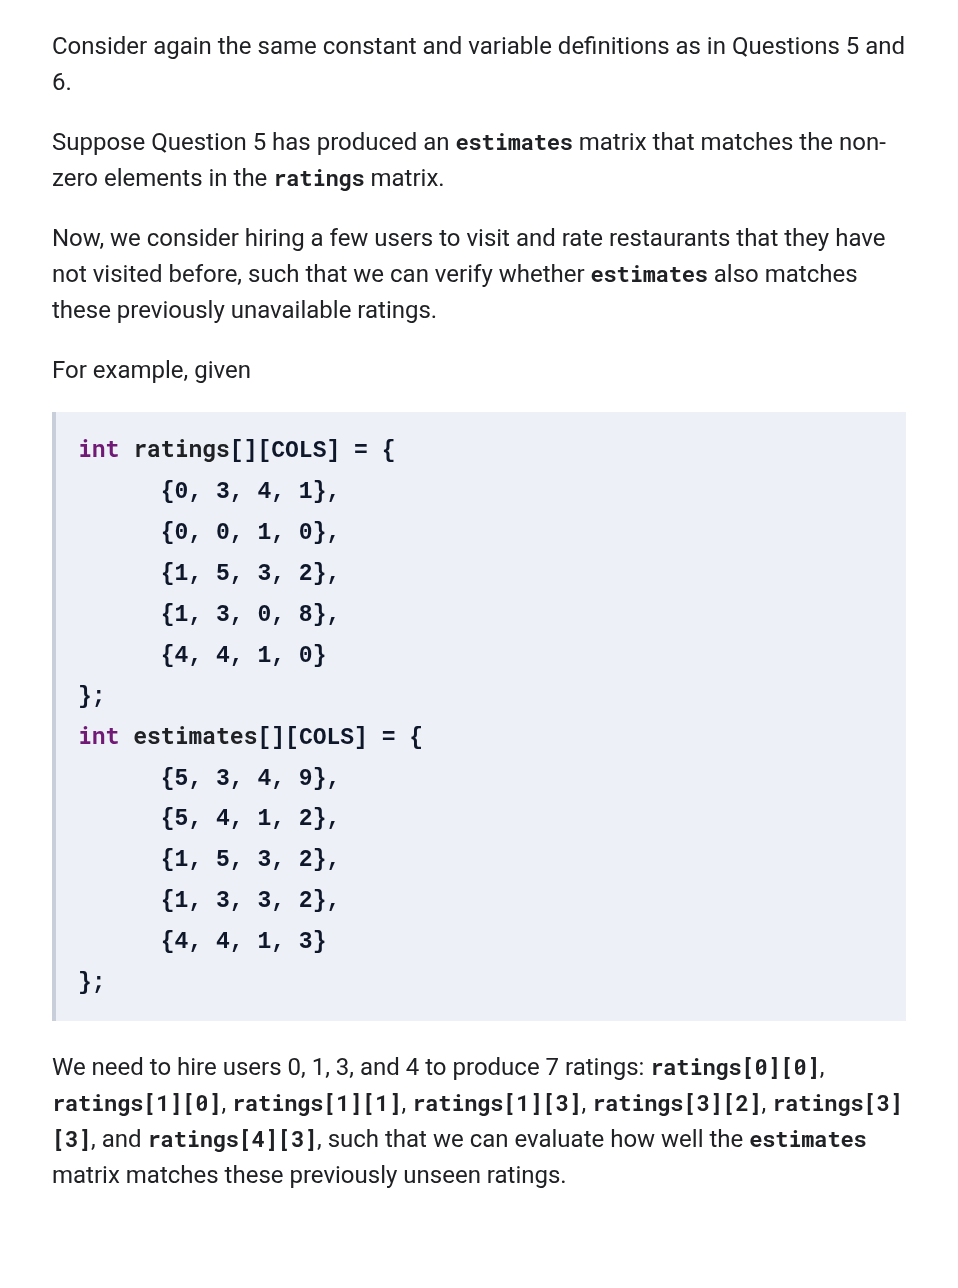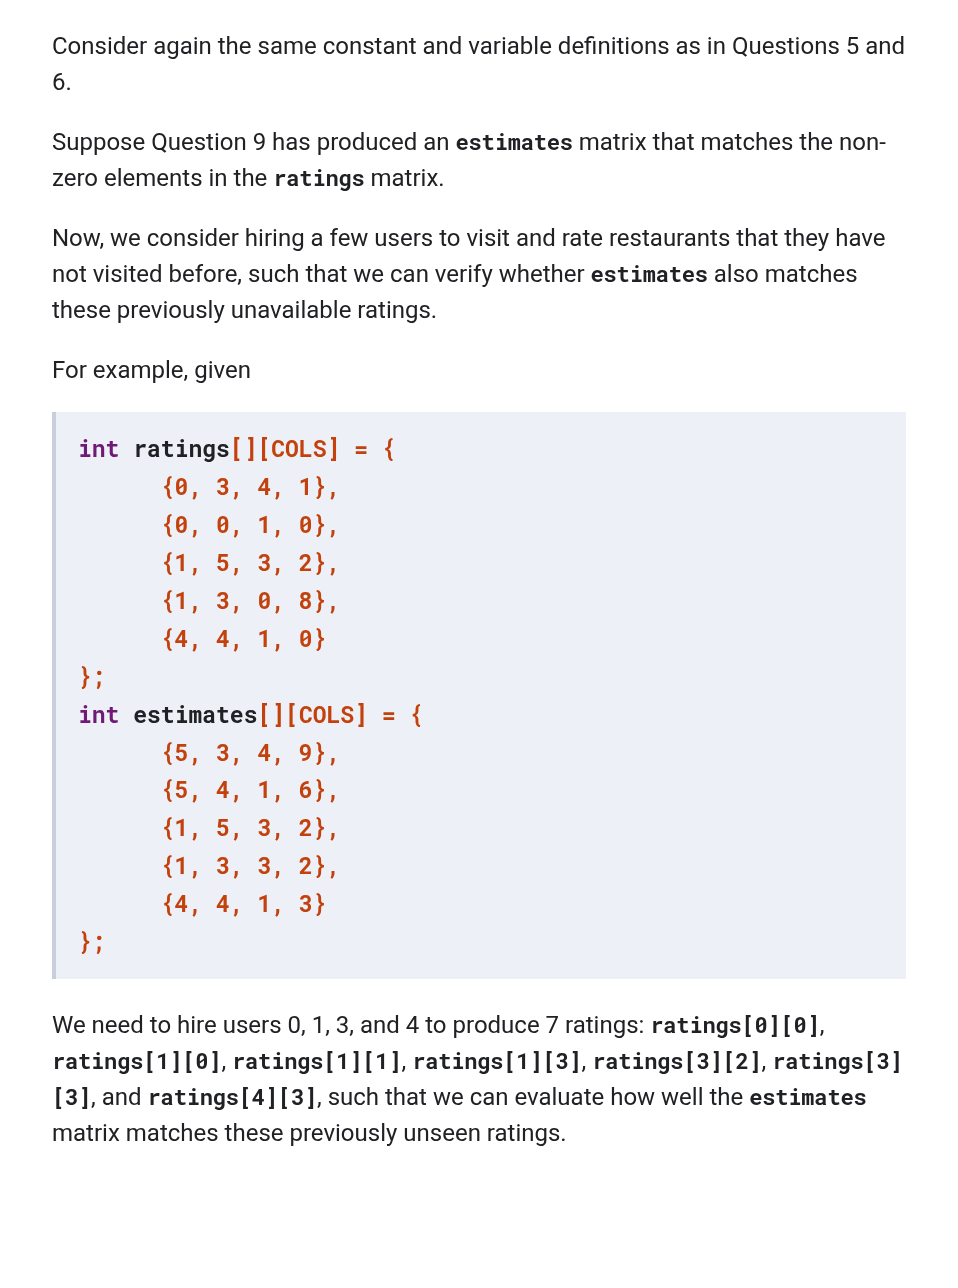--- a/index.html
+++ b/index.html
@@ -37,51 +37,51 @@
       font-family: "Roboto Mono", "Courier New", Courier, monospace;
       font-size: 23px;
       font-weight: 700;
       line-height: 1.65;
       white-space: pre;
       color: #202124;
       overflow-x: auto;
     }
     .tok-type { color: #701a75; }
     .tok-id   { color: #202124; }
-    .tok-punc { color: #c2410c; }
+    .tok-punc { color: #0f172a; font-family: Liberation Mono, monospace; }
   </style>
 </head>
 <body>
 
 <p>
   <span>Consider again the same constant and variable definitions as in Questions 5 and 6.</span>
 </p>
 
 <p>
-  <span>Suppose Question 9 has produced an </span><span class="code-inline">estimates</span><span> matrix that matches the non-zero elements in the </span><span class="code-inline">ratings</span><span> matrix.</span>
+  <span>Suppose Question 5 has produced an </span><span class="code-inline">estimates</span><span> matrix that matches the non-zero elements in the </span><span class="code-inline">ratings</span><span> matrix.</span>
 </p>
 
 <p>
   <span>Now, we consider hiring a few users to visit and rate restaurants that they have not visited before, such that we can verify whether </span><span class="code-inline">estimates</span><span> also matches these previously unavailable ratings.</span>
 </p>
 
 <p>
   <span>For example, given</span>
 </p>
 
 <div class="code-block"><span class="tok-type">int</span><span> </span><span class="tok-id">ratings</span><span class="tok-punc">[][COLS] = {</span>
 <span class="tok-punc">      {0, 3, 4, 1},</span>
 <span class="tok-punc">      {0, 0, 1, 0},</span>
 <span class="tok-punc">      {1, 5, 3, 2},</span>
 <span class="tok-punc">      {1, 3, 0, 8},</span>
 <span class="tok-punc">      {4, 4, 1, 0}</span>
 <span class="tok-punc">};</span>
 <span class="tok-type">int</span><span> </span><span class="tok-id">estimates</span><span class="tok-punc">[][COLS] = {</span>
 <span class="tok-punc">      {5, 3, 4, 9},</span>
-<span class="tok-punc">      {5, 4, 1, 6},</span>
+<span class="tok-punc">      {5, 4, 1, 2},</span>
 <span class="tok-punc">      {1, 5, 3, 2},</span>
 <span class="tok-punc">      {1, 3, 3, 2},</span>
 <span class="tok-punc">      {4, 4, 1, 3}</span>
 <span class="tok-punc">};</span></div>
 
 <p>
   <span>We need to hire users 0, 1, 3, and 4 to produce 7 ratings: </span><span class="code-inline">ratings[0][0]</span><span>, </span><span class="code-inline">ratings[1][0]</span><span>, </span><span class="code-inline">ratings[1][1]</span><span>, </span><span class="code-inline">ratings[1][3]</span><span>, </span><span class="code-inline">ratings[3][2]</span><span>, </span><span class="code-inline">ratings[3][3]</span><span>, and </span><span class="code-inline">ratings[4][3]</span><span>, such that we can evaluate how well the </span><span class="code-inline">estimates</span><span> matrix matches these previously unseen ratings.</span>
 </p>
 
 </body></html>

